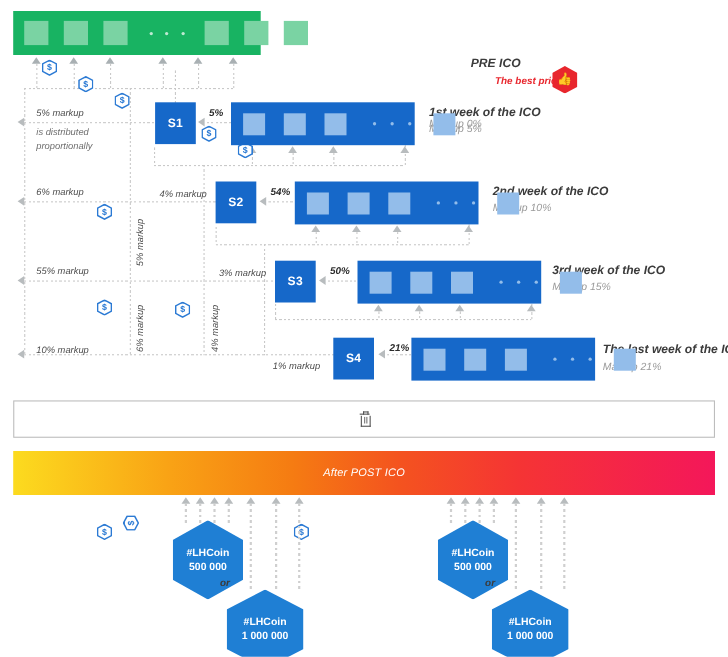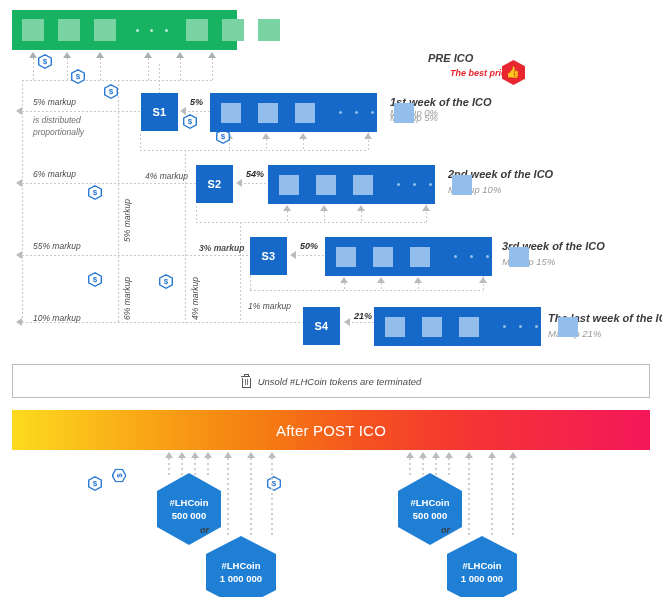--- a/index.html
+++ b/index.html
@@ -126,21 +126,21 @@
   .bin .hdl{position:absolute;top:-2px;left:3px;width:3px;height:2px;border:1px solid #555;border-bottom:none;}
   .bin .body{position:absolute;top:2.5px;left:1px;width:7px;height:8.5px;border:1px solid #555;border-top:none;background:#fff;}
   .bin .body:after{content:"";position:absolute;left:2px;top:1px;width:1px;height:6px;background:#777;box-shadow:2px 0 0 #777;}
 
   
   .gradbar{
     background:linear-gradient(to right,#fcdb1f 0%,#f9a315 22%,#f57b12 40%,#f4531f 55%,#f53434 72%,#f4175a 100%);
     display:flex;align-items:center;justify-content:center;
   }
   .gradbar .lbl{
-    font-size:15px;color:#ffffff;letter-spacing:.2px;
+    font-size:10px;font-style:italic;color:#ffffff;letter-spacing:.2px;
   }
 
   
   .lhhex{
     background:#1f7fd4;
     clip-path:polygon(50% 0%,100% 25%,100% 75%,50% 100%,0% 75%,0% 25%);
     display:flex;flex-direction:column;align-items:center;justify-content:center;
     color:#fff;
   }
   .lhhex .n{font-size:9.5px;font-weight:bold;line-height:13px;white-space:nowrap;}
@@ -347,21 +347,21 @@
         <i></i>
       </div>
     <div class="cell" style="margin-right:0;"></div>
   </div>
 
   <div class="abs mk" style="left:33px;top:241px;">55% markup</div>
   <div class="abs coin" style="left:88px;top:239px;">
     <div class="outer"></div>
       <div class="inner">$</div>
   </div>
-  <div class="abs mk" style="left:199px;top:243px;font-weight:bold;">3% markup</div>
+  <div class="abs mk" style="left:199px;top:243px;">3% markup</div>
   <div class="abs coin" style="left:219px;top:226px;">
     <div class="outer"></div>
       <div class="inner">$</div>
   </div>
 
   <div class="abs sbox" style="left:303px;top:307px;width:37px;height:38px;">S4</div>
   <div class="abs pct" style="left:354px;top:311px;">21%</div>
   <div class="abs bluebar" style="left:374px;top:307px;width:167px;height:39px;">
     <div class="cell"></div>
     <div class="cell"></div>
@@ -372,21 +372,21 @@
         <i></i>
       </div>
     <div class="cell" style="margin-right:0;"></div>
   </div>
 
   <div class="abs mk" style="left:33px;top:313px;">10% markup</div>
   <div class="abs coin" style="left:88px;top:311px;">
     <div class="outer"></div>
       <div class="inner">$</div>
   </div>
-  <div class="abs mk" style="left:248px;top:301px;">1% markup</div>
+  <div class="abs mk" style="left:248px;top:327px;">1% markup</div>
   <div class="abs coin" style="left:267px;top:296px;">
     <div class="outer"></div>
       <div class="inner">$</div>
   </div>
 
   <div class="abs coin rot" style="left:112px;top:186px;">
     <div class="outer"></div>
       <div class="inner">$</div>
   </div>
   <div class="abs mk-vert" style="left:122px;top:242px;">5% markup</div>
@@ -402,21 +402,20 @@
       <div class="inner">$</div>
   </div>
   <div class="abs mk-vert" style="left:190px;top:320px;">4% markup</div>
 
   <div class="abs unsold" style="left:12px;top:364px;width:638px;height:34px;">
     <span class="bin">
       <span class="hdl"></span>
         <span class="lid"></span>
         <span class="body"></span>
     </span>
-    <span class="txt">Unsold #LHCoin tokens are terminated</span>
   </div>
 
   <div class="abs gradbar" style="left:12px;top:410px;width:638px;height:40px;">
     <span class="lbl">After POST ICO</span>
   </div>
 
   <div class="abs ar-up" style="left:165px;top:452px;"></div>
   <div class="abs ar-up" style="left:178px;top:452px;"></div>
   <div class="abs ar-up" style="left:191px;top:452px;"></div>
   <div class="abs ar-up" style="left:204px;top:452px;"></div>

